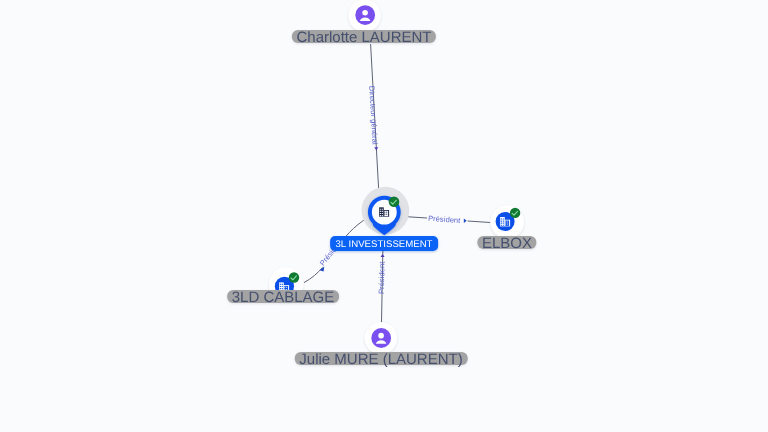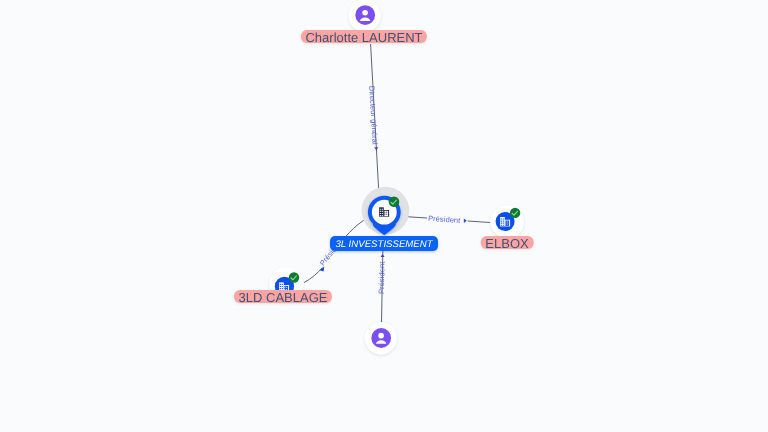--- a/index.html
+++ b/index.html
@@ -3,27 +3,27 @@
 <meta charset="utf-8">
 <title>Relationship graph</title>
 <style>
   html,body{margin:0;padding:0;}
   body{width:768px;height:432px;overflow:hidden;background:#fafbfd;
        font-family:"Liberation Sans",sans-serif;-webkit-font-smoothing:antialiased;text-rendering:geometricPrecision;}
   #stage{position:relative;width:768px;height:432px;background:#fafbfd;}
   svg#graph{position:absolute;left:0;top:0;width:768px;height:432px;}
   .nodelabel{position:absolute;-webkit-font-smoothing:antialiased;
     transform:translate(-50%,0);will-change:transform;
-    background:#fca5a5;border-radius:6px;
-    font-size:13px;line-height:13.7px;height:13.4px;color:#454f6e;white-space:nowrap;
+    background:#a3a3a3;border-radius:6px;
+    font-size:15px;line-height:13.7px;height:13.4px;color:#454f6e;white-space:nowrap;
     padding:0.7px 4.6px 0 4.6px;box-sizing:border-box;
     box-shadow:0 1px 2.5px rgba(60,70,110,.13);}
   .nodelabel.primary{background:#0a63f5;color:#fff;font-size:9.65px;
     border-radius:5px;line-height:15.8px;height:14.6px;padding:0.9px 5.4px 0 5.4px;box-sizing:border-box;
-    box-shadow:0 1px 2.5px rgba(10,70,190,.30);font-style:italic;}
+    box-shadow:0 1px 2.5px rgba(10,70,190,.30);}
   .edge-line{fill:none;stroke:#5d6475;stroke-width:1;}
   .edge-arrow{fill:#1f4ac6;}
   .edge-arrow.inbound{fill:#5438bb;}
   .edge-label{fill:#5a63cc;font-size:7.45px;font-family:"Liberation Sans",sans-serif;
     letter-spacing:.1px;-webkit-font-smoothing:antialiased;text-rendering:geometricPrecision;opacity:0.999;}
   .bldg-d .bd{fill:#1c2544;}
   .bldg-d .bl{fill:#f4f6fb;}
   .bldg-w .bd{fill:#ffffff;}
   .bldg-w .bl{fill:#0a50e8;}
   .chk{fill:none;stroke:#8ddba8;stroke-width:1.05;stroke-linecap:round;stroke-linejoin:round;}
@@ -180,20 +180,21 @@
           <path class="chk" d="M390.9,202.3 L392.8,204.1 L396.4,200.2"></path>
         </g>
       </g>
     </g>
   </svg>
 
   <div class="nodelabel" style="left:363.8px;top:30.1px">Charlotte LAURENT</div>
   <div class="nodelabel primary" style="left:384px;top:235.8px">3L INVESTISSEMENT</div>
   <div class="nodelabel" style="left:506.5px;top:236px">ELBOX</div>
   <div class="nodelabel" style="left:283.4px;top:290px">3LD CABLAGE</div>
+  <div class="nodelabel" style="left:380.6px;top:351.6px">Julie MURE (LAURENT)</div>
 </div>
 
 <svg width="0" height="0" style="position:absolute" aria-hidden="true">
     <defs>
 <g id="ic-building-src">
   <path class="bd" d="M0,0.3 h10.7 v21.5 h-10.7 Z"></path>
   <path class="bd" d="M10.7,6.4 h12.2 v15.4 h-12.2 Z"></path>
   <rect class="bl" x="11.9" y="8.3" width="8.7" height="12.2"></rect>
   <g class="bl">
     <rect x="1.5" y="3.4" width="2.6" height="2.7" rx="0.35"></rect>

